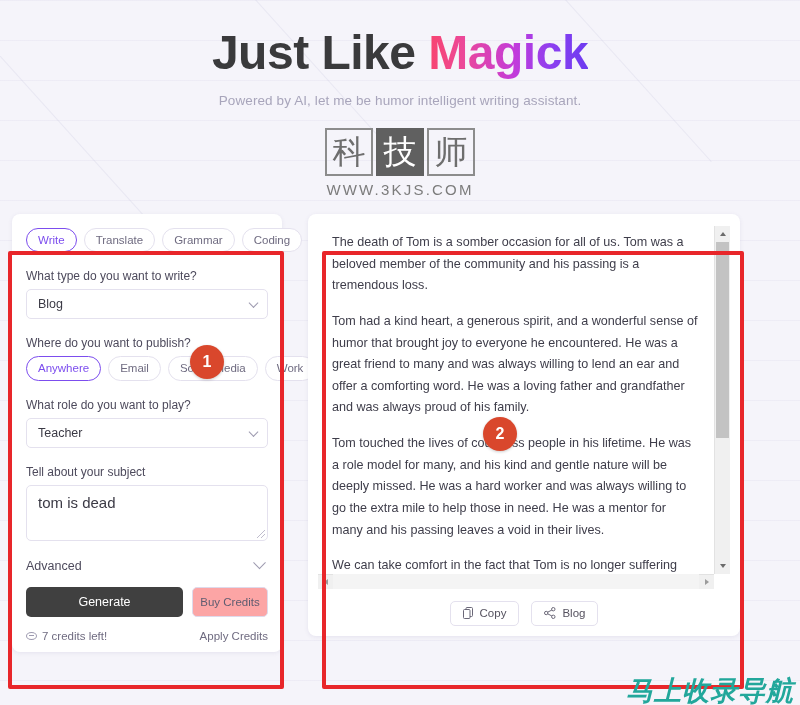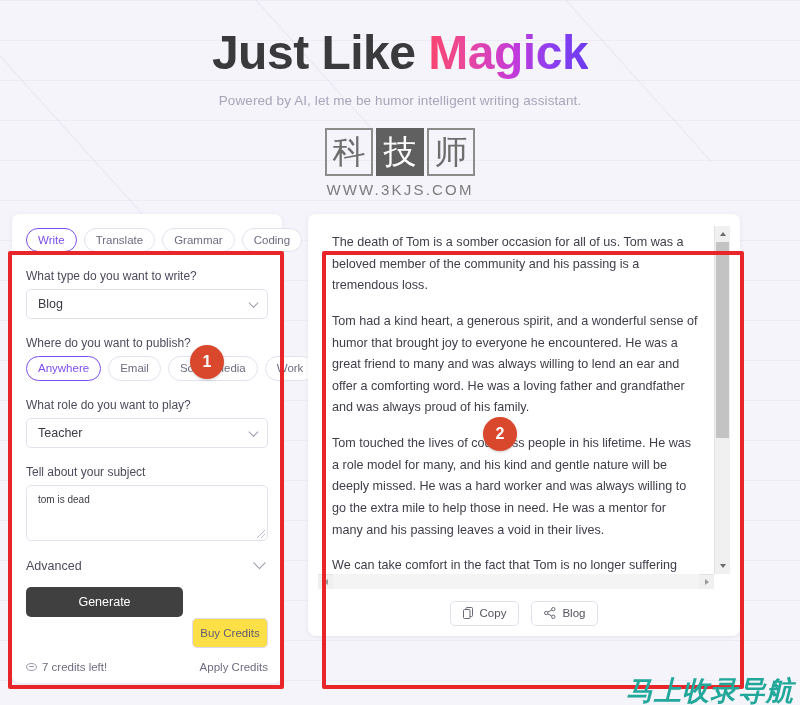--- a/index.html
+++ b/index.html
@@ -184,21 +184,21 @@
     border-right: 1.4px solid #9e9bb0;
     border-bottom: 1.4px solid #9e9bb0;
     transform: translateY(-65%) rotate(45deg);
   }
 
   .subject-box {
     border: 1px solid #e4e1ee;
     border-radius: 5px;
     height: 56px;
     padding: 8px 11px;
-    font-size: 10px;
+    font-size: 15px;
     color: #3b3a45;
     background: #fff;
     position: relative;
   }
   .resize-grip {
     position: absolute;
     right: 2px;
     bottom: 2px;
     width: 8px;
     height: 8px;
@@ -237,28 +237,27 @@
     color: #ffffff;
     border: none;
     border-radius: 5px;
     font-size: 12.5px;
     font-family: inherit;
     cursor: pointer;
   }
   .btn-buy {
     width: 76px;
     height: 30px;
-    background: #fde047;
+    background: #fca5a5;
     color: #5f5c70;
     border: 1px solid #dedaeb;
     border-radius: 5px;
     font-size: 11.5px;
     font-family: inherit;
     cursor: pointer;
-    margin-top: 31px;
   }
 
   .credits-row {
     margin-top: 13px;
     display: flex;
     align-items: center;
     justify-content: space-between;
     font-size: 11.5px;
     color: #6f6b80;
   }

